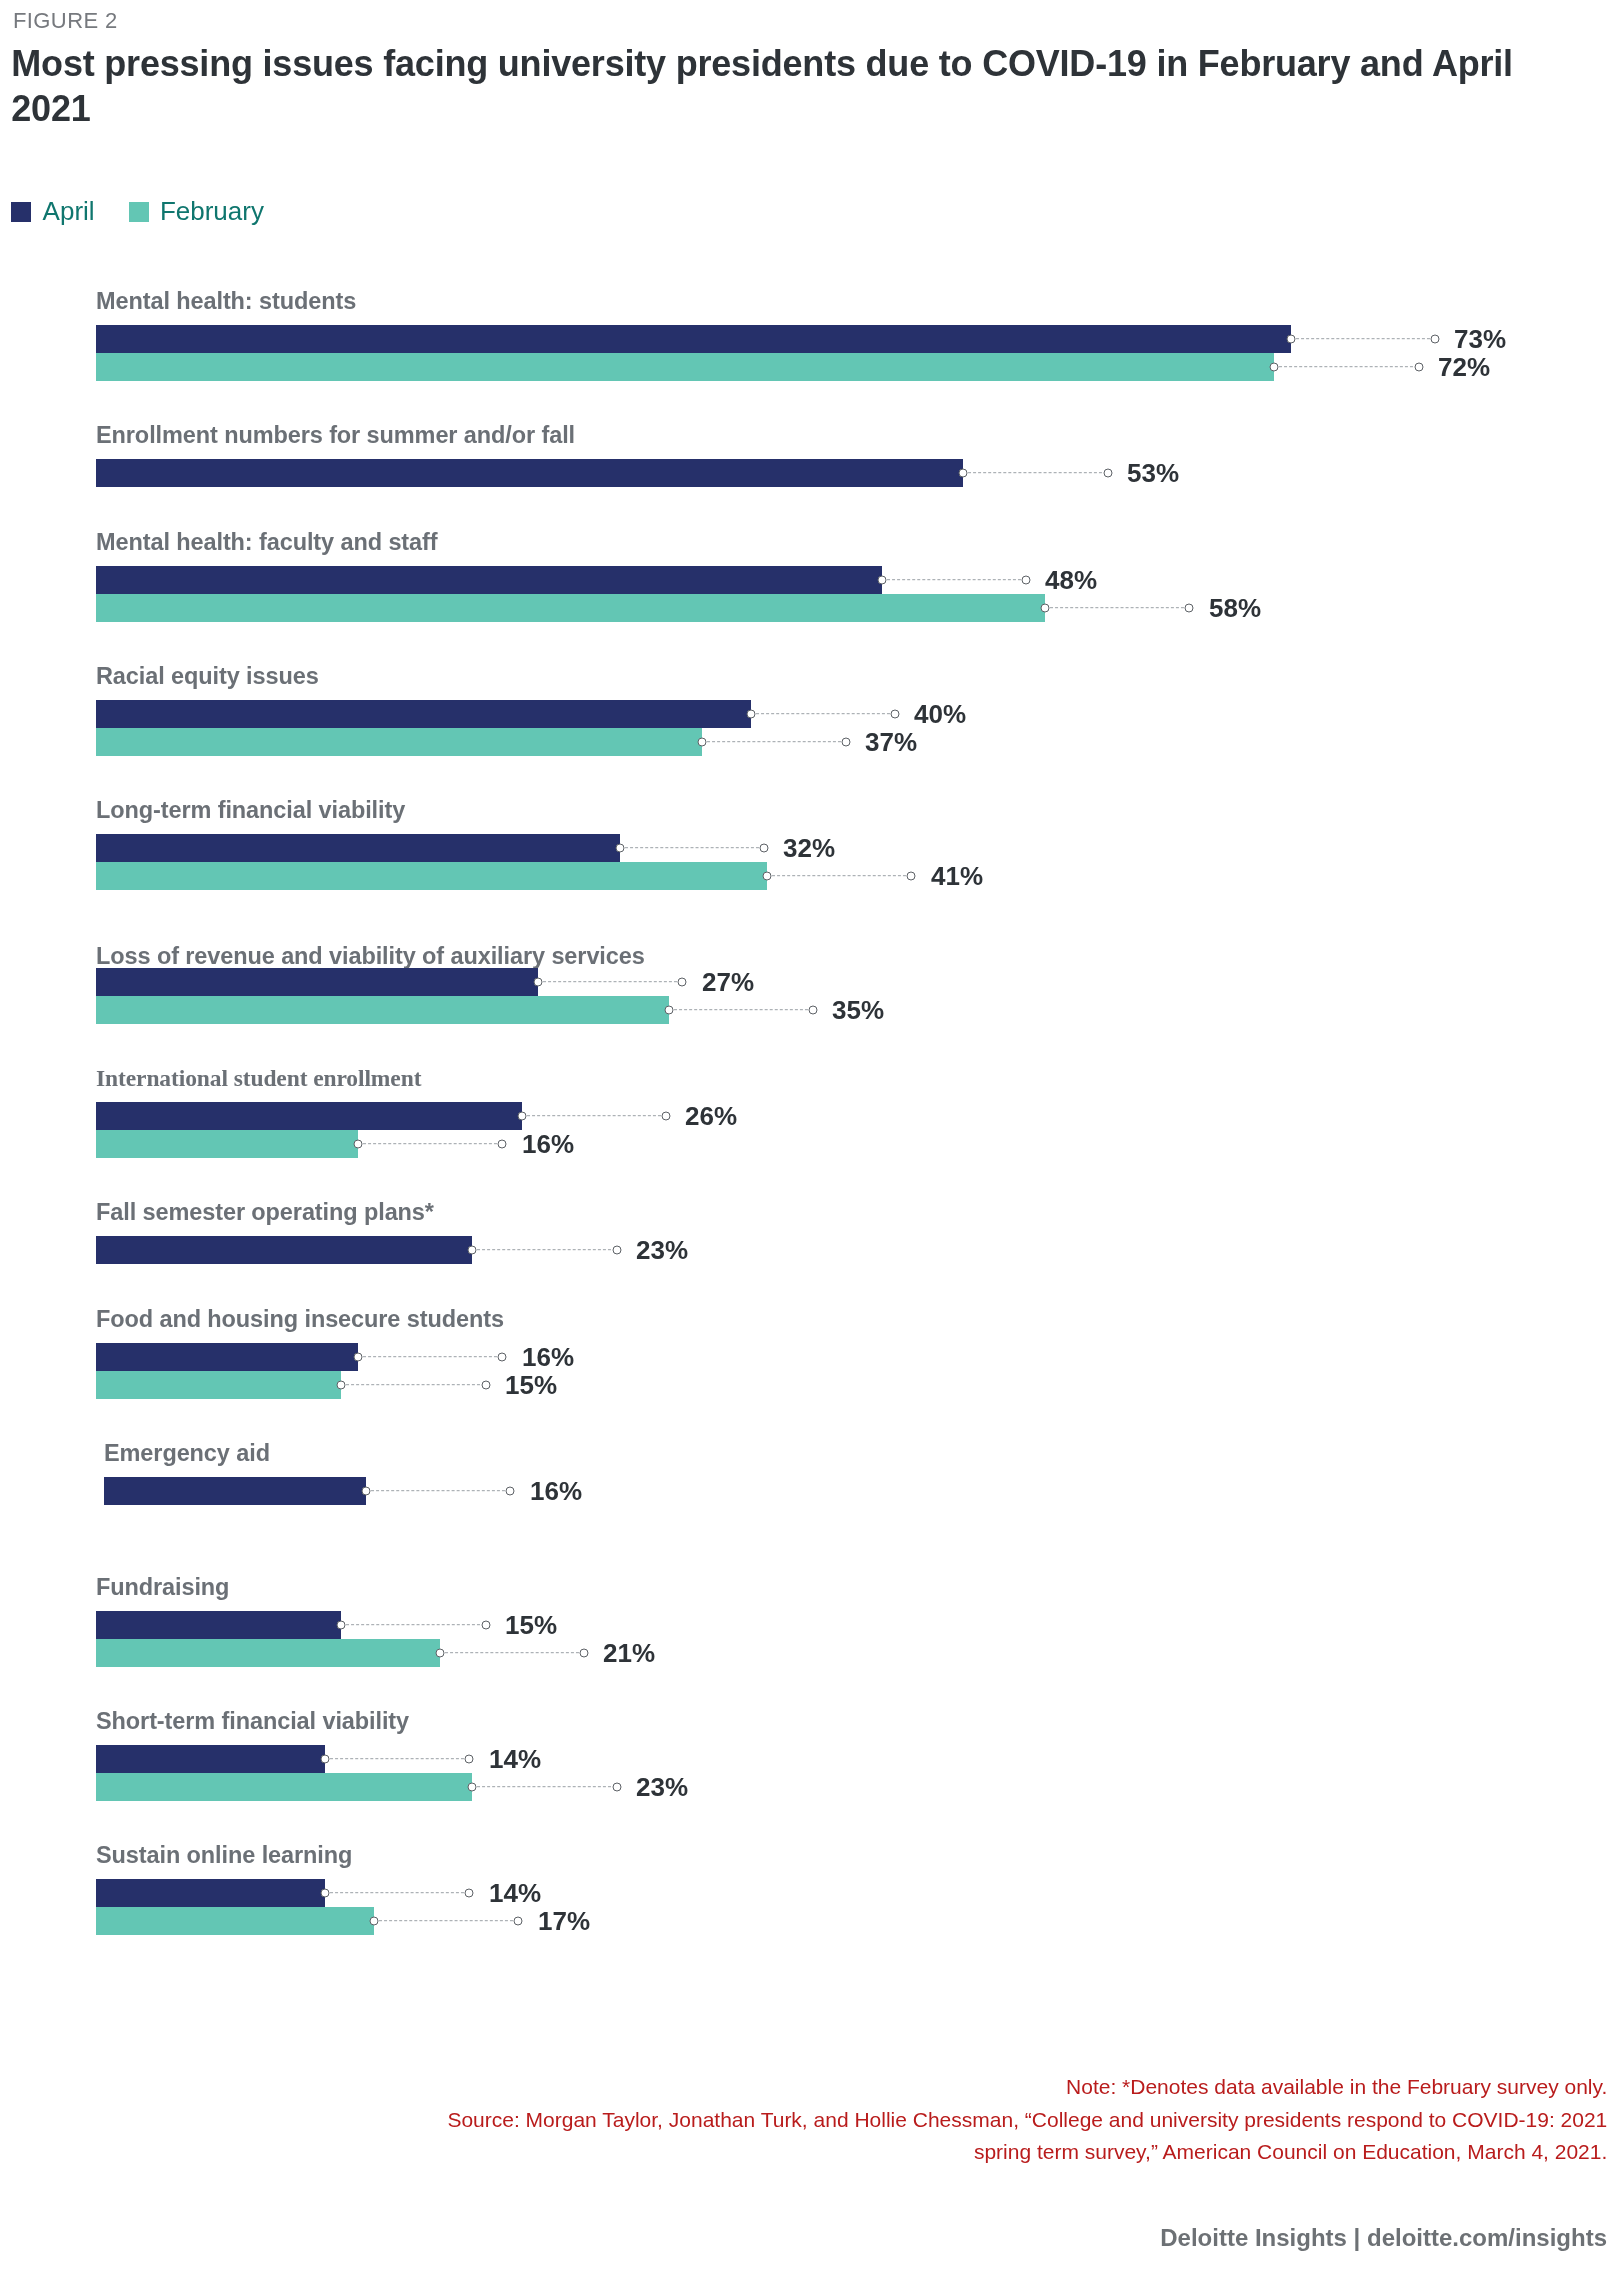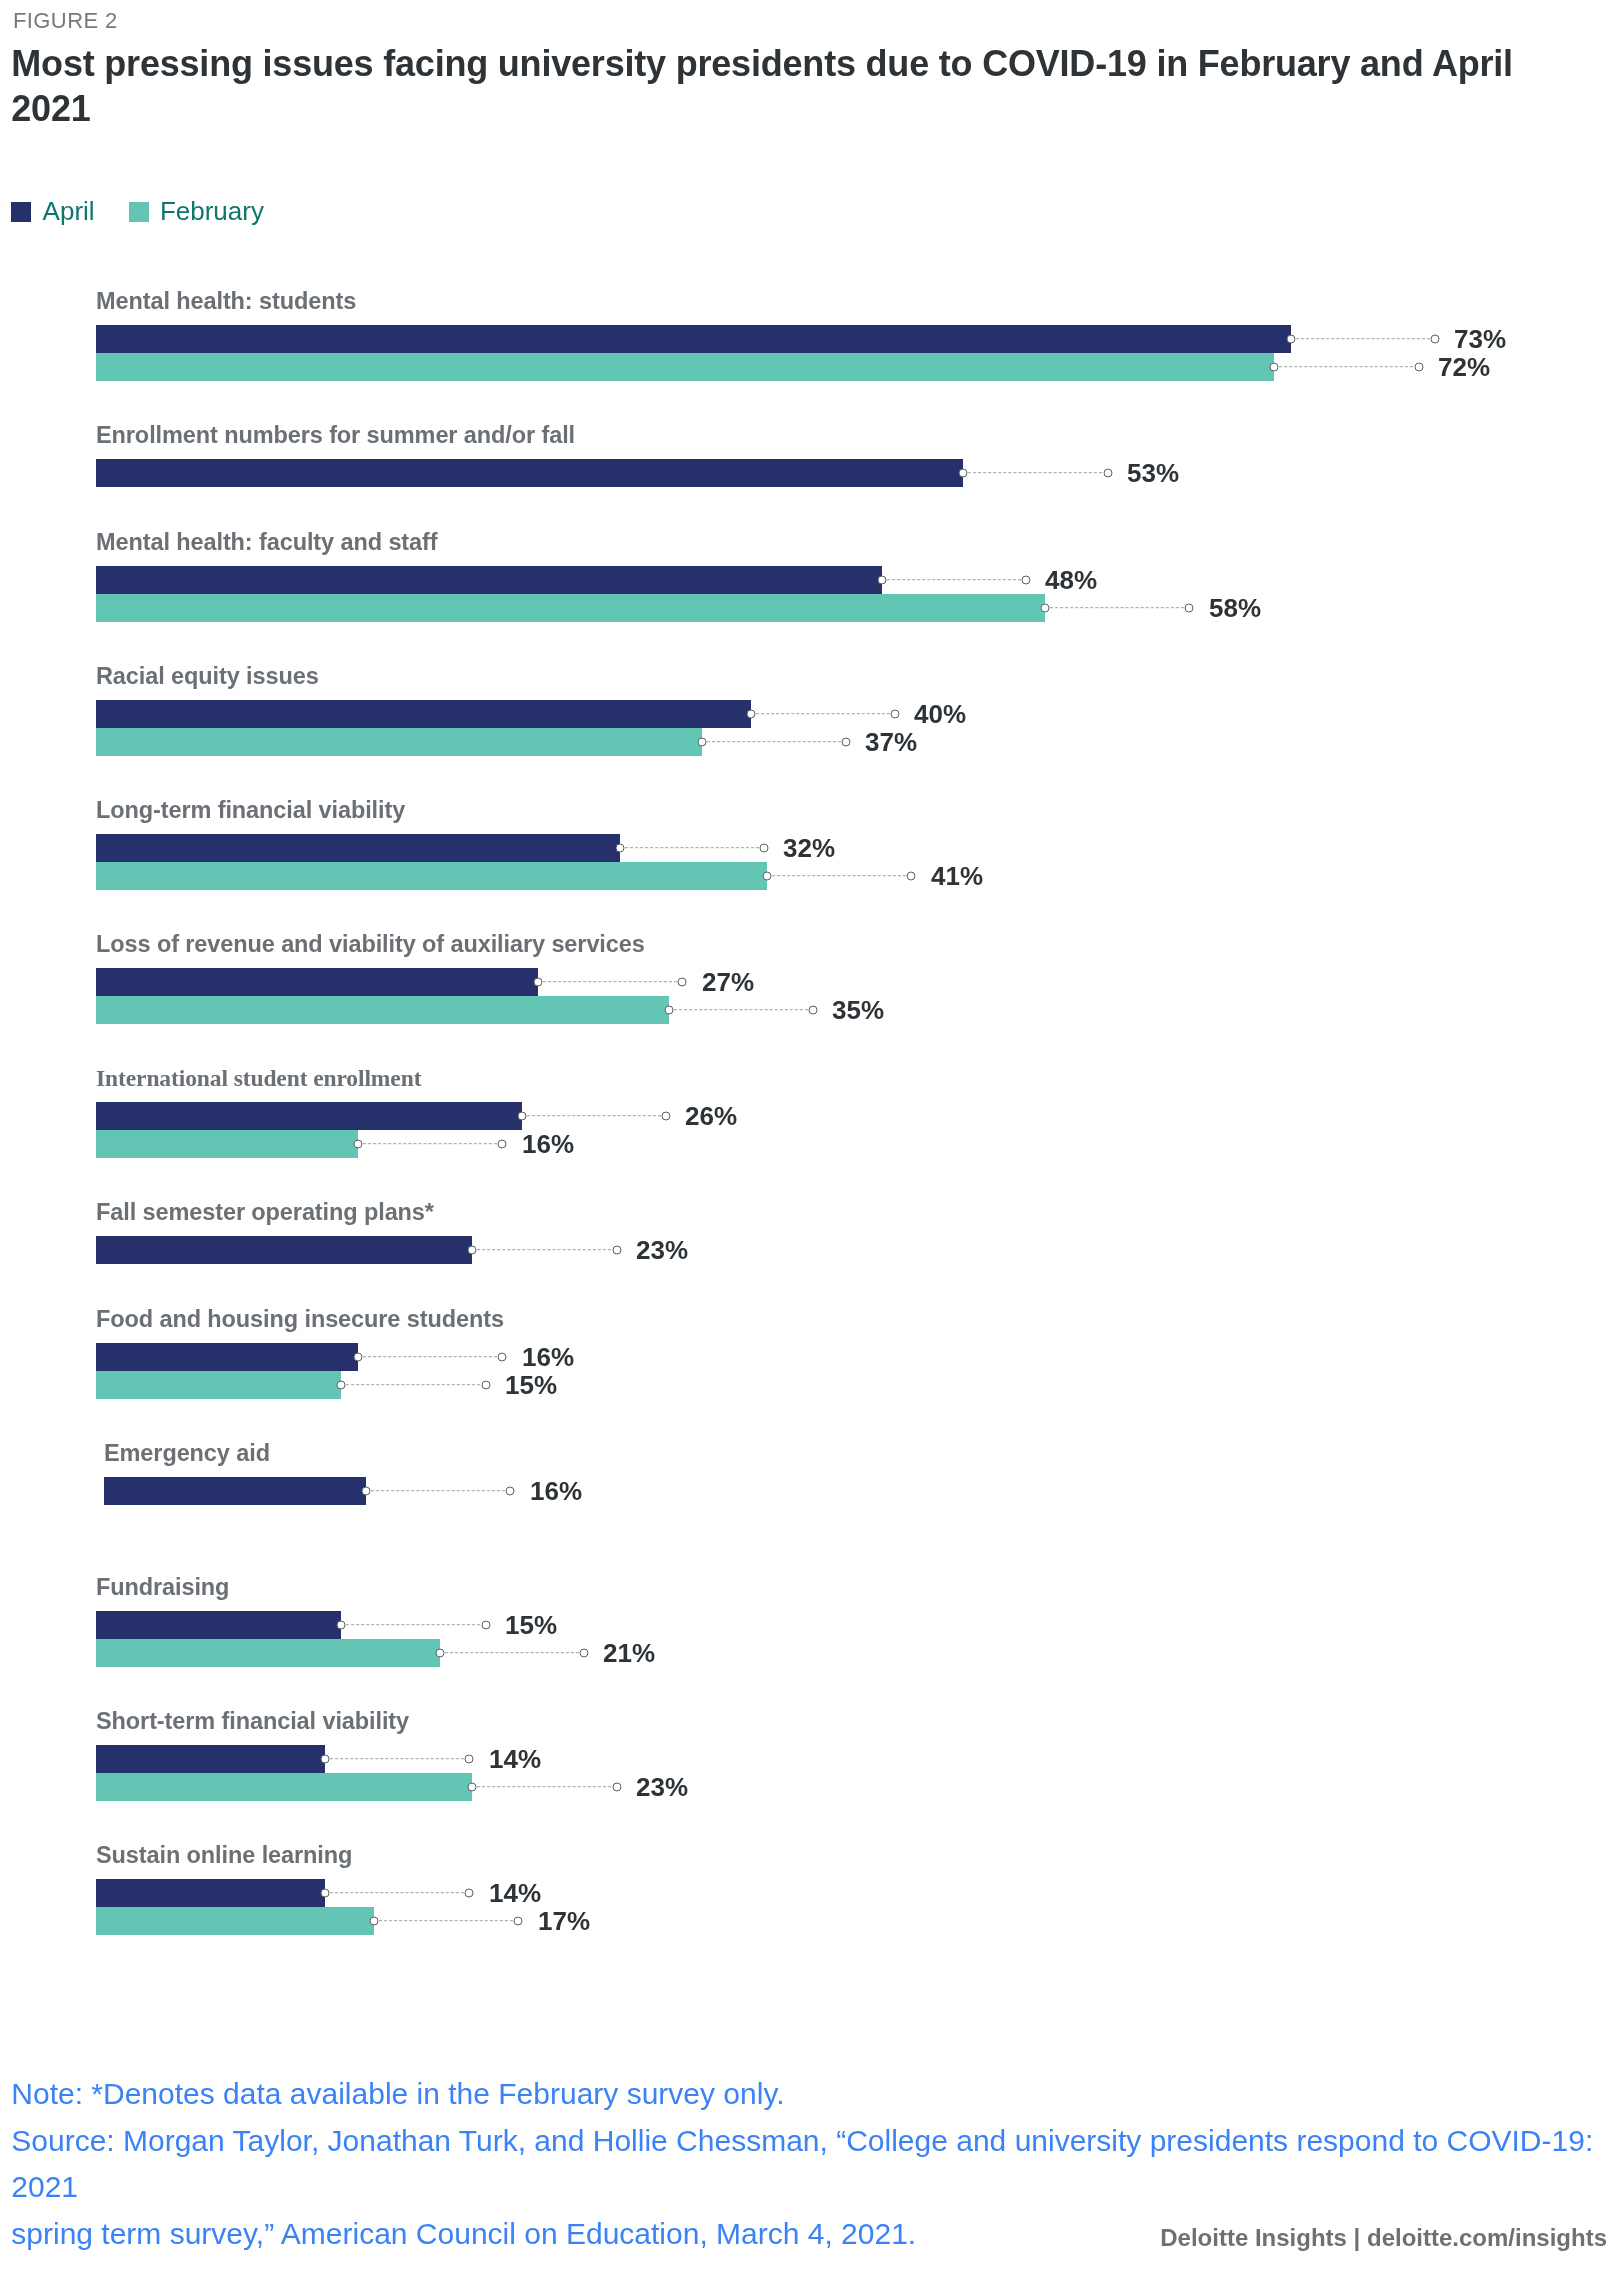--- a/index.html
+++ b/index.html
@@ -67,22 +67,23 @@
     position:absolute;top:13.8px;
     transform:translateY(-50%);
     font-size:26px;font-weight:700;color:#2e3338;
     white-space:nowrap;
   }
 
   .notes{
     position:absolute;left:11.3px;top:2071px;width:1596px;
   }
   .note-line{
-    font-size:30px;color:#3b82f6;line-height:1.55;
+    font-size:21px;color:#b91c1c;line-height:1.55;
     font-weight:400;
+    text-align:right;
   }
   .footer-brand{
     position:absolute;right:13px;top:2224px;
     font-size:24px;font-weight:700;color:#6d7175;
     white-space:nowrap;
   }
 </style>
 </head>
 <body>
 
@@ -174,21 +175,21 @@
       </div>
       <div class="bar-row" style="top: 65px; width: 945px;">
         <div class="bar february" style="width: 671px; background: rgb(99, 198, 180);"></div>
         <div class="leader" style="left: 671px; width: 144px;"></div>
         <div class="dot" style="left: 671px;"></div>
         <div class="dot" style="left: 815px;"></div>
         <div class="val" style="left: 835px;">41%</div>
       </div>
     </div>
     <div class="group" style="height: 92px; position: relative; left: 0px; top: 0px; margin-bottom: 42px;">
-      <div class="group-label" style="top: 0px;">Loss of revenue and viability of auxiliary services</div>
+      <div class="group-label" style="top: 12px;">Loss of revenue and viability of auxiliary services</div>
       <div class="bar-row" style="top: 37px; width: 716px;">
         <div class="bar april" style="width: 442px; background: rgb(38, 48, 106);"></div>
         <div class="leader" style="left: 442px; width: 144px;"></div>
         <div class="dot" style="left: 442px;"></div>
         <div class="dot" style="left: 586px;"></div>
         <div class="val" style="left: 606px;">27%</div>
       </div>
       <div class="bar-row" style="top: 65px; width: 847px;">
         <div class="bar february" style="width: 573px; background: rgb(99, 198, 180);"></div>
         <div class="leader" style="left: 573px; width: 144px;"></div>

